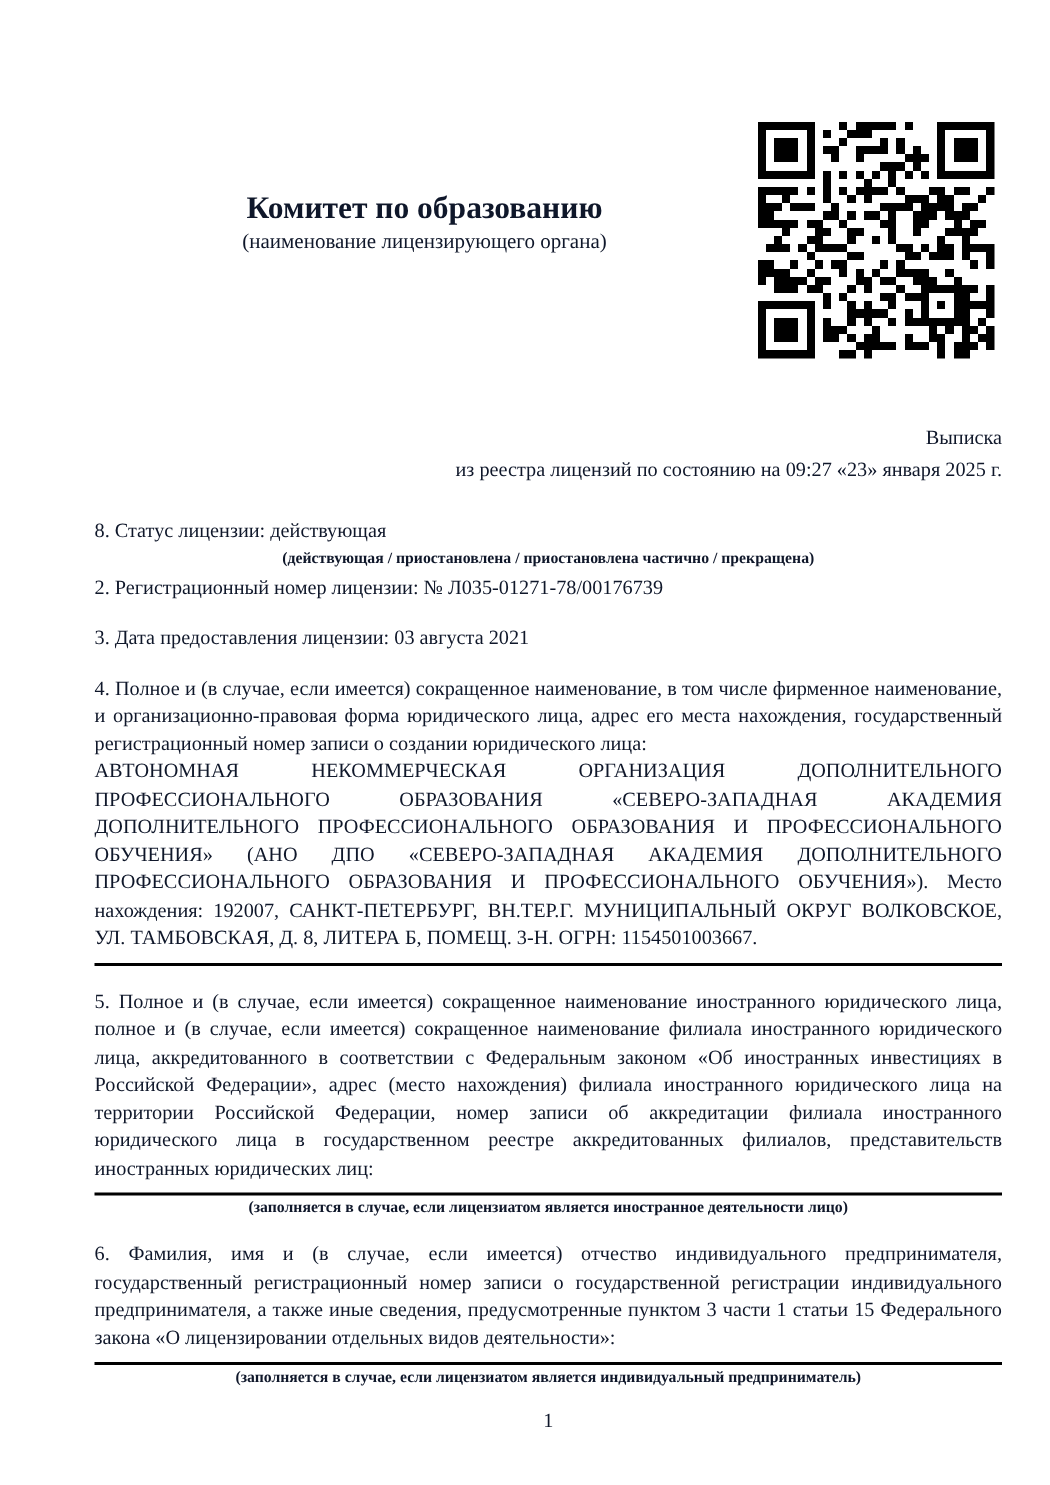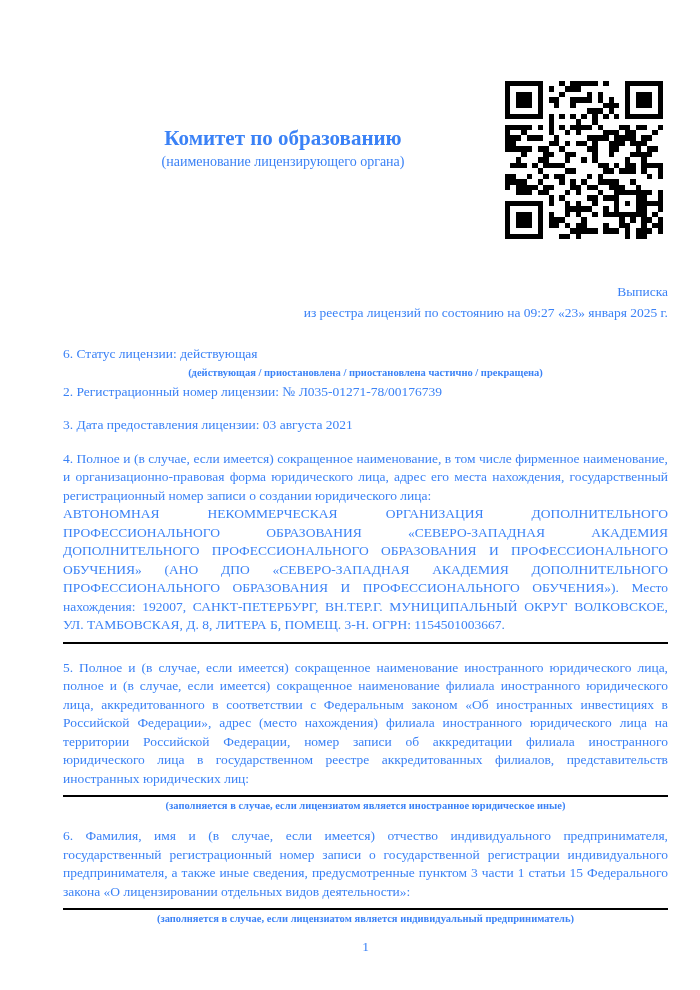--- a/index.html
+++ b/index.html
@@ -1,21 +1,21 @@
 <!DOCTYPE html>
 <html lang="ru"><head>
 <meta charset="utf-8">
 <style>
   html,body{margin:0;padding:0;background:#ffffff;}
   .page{
     position:relative;
     width:700px;height:990px;
     box-sizing:border-box;
     padding:0 32px 0 63px;
-    background:#ffffff;color:#3b82f6;
+    background:#ffffff;color:#0f172a;
     font-family:"Liberation Serif","DejaVu Serif",serif;
     font-size:13.5px;line-height:18.5px;
     overflow:hidden;
   }
   .header{position:relative;height:281px;}
   .org-block{position:absolute;left:0;top:126px;width:440px;text-align:center;}
   .org-name{font-size:21px;font-weight:bold;line-height:24px;}
   .org-caption{font-size:14px;line-height:13px;margin-top:5px;}
   .qr{position:absolute;left:442px;top:81px;width:158px;height:158px;}
   .doc-title{text-align:right;line-height:21px;}
@@ -438,34 +438,34 @@
         <rect x="24" y="28" width="1" height="1"></rect>
         <rect x="25" y="28" width="1" height="1"></rect>
       </svg>
   </div>
 
   <div class="doc-title">
     <div>Выписка</div>
     <div>из реестра лицензий по состоянию на 09:27 «23» января 2025 г.</div>
   </div>
 
-  <p class="mt-item1">6. Статус лицензии: действующая</p>
+  <p class="mt-item1">8. Статус лицензии: действующая</p>
   <div class="caption">(действующая / приостановлена / приостановлена частично / прекращена)</div>
 
   <p class="mt-item">2. Регистрационный номер лицензии: № Л035-01271-78/00176739</p>
 
   <p class="mt-sec">3. Дата предоставления лицензии: 03 августа 2021</p>
 
   <p class="just mt-sec">4. Полное и (в случае, если имеется) сокращенное наименование, в том числе фирменное наименование, и организационно-правовая форма юридического лица, адрес его места нахождения, государственный регистрационный номер записи о создании юридического лица:</p>
   <p class="just">АВТОНОМНАЯ НЕКОММЕРЧЕСКАЯ ОРГАНИЗАЦИЯ ДОПОЛНИТЕЛЬНОГО ПРОФЕССИОНАЛЬНОГО ОБРАЗОВАНИЯ «СЕВЕРО-ЗАПАДНАЯ АКАДЕМИЯ ДОПОЛНИТЕЛЬНОГО ПРОФЕССИОНАЛЬНОГО ОБРАЗОВАНИЯ И ПРОФЕССИОНАЛЬНОГО ОБУЧЕНИЯ» (АНО ДПО «СЕВЕРО-ЗАПАДНАЯ АКАДЕМИЯ ДОПОЛНИТЕЛЬНОГО ПРОФЕССИОНАЛЬНОГО ОБРАЗОВАНИЯ И ПРОФЕССИОНАЛЬНОГО ОБУЧЕНИЯ»). Место нахождения: 192007, САНКТ-ПЕТЕРБУРГ, ВН.ТЕР.Г. МУНИЦИПАЛЬНЫЙ ОКРУГ ВОЛКОВСКОЕ, УЛ. ТАМБОВСКАЯ, Д. 8, ЛИТЕРА Б, ПОМЕЩ. 3-Н. ОГРН: 1154501003667.</p>
   <div class="rule"></div>
 
   <p class="just mt-sec">5. Полное и (в случае, если имеется) сокращенное наименование иностранного юридического лица, полное и (в случае, если имеется) сокращенное наименование филиала иностранного юридического лица, аккредитованного в соответствии с Федеральным законом «Об иностранных инвестициях в Российской Федерации», адрес (место нахождения) филиала иностранного юридического лица на территории Российской Федерации, номер записи об аккредитации филиала иностранного юридического лица в государственном реестре аккредитованных филиалов, представительств иностранных юридических лиц:</p>
   <div class="rule"></div>
-  <div class="caption">(заполняется в случае, если лицензиатом является иностранное юридическое иные)</div>
+  <div class="caption">(заполняется в случае, если лицензиатом является иностранное деятельности лицо)</div>
 
   <p class="just mt-sec">6. Фамилия, имя и (в случае, если имеется) отчество индивидуального предпринимателя, государственный регистрационный номер записи о государственной регистрации индивидуального предпринимателя, а также иные сведения, предусмотренные пунктом 3 части 1 статьи 15 Федерального закона «О лицензировании отдельных видов деятельности»:</p>
   <div class="rule"></div>
   <div class="caption">(заполняется в случае, если лицензиатом является индивидуальный предприниматель)</div>
 
   <div class="page-number">1</div>
 
 </div>
 
 </body></html>

